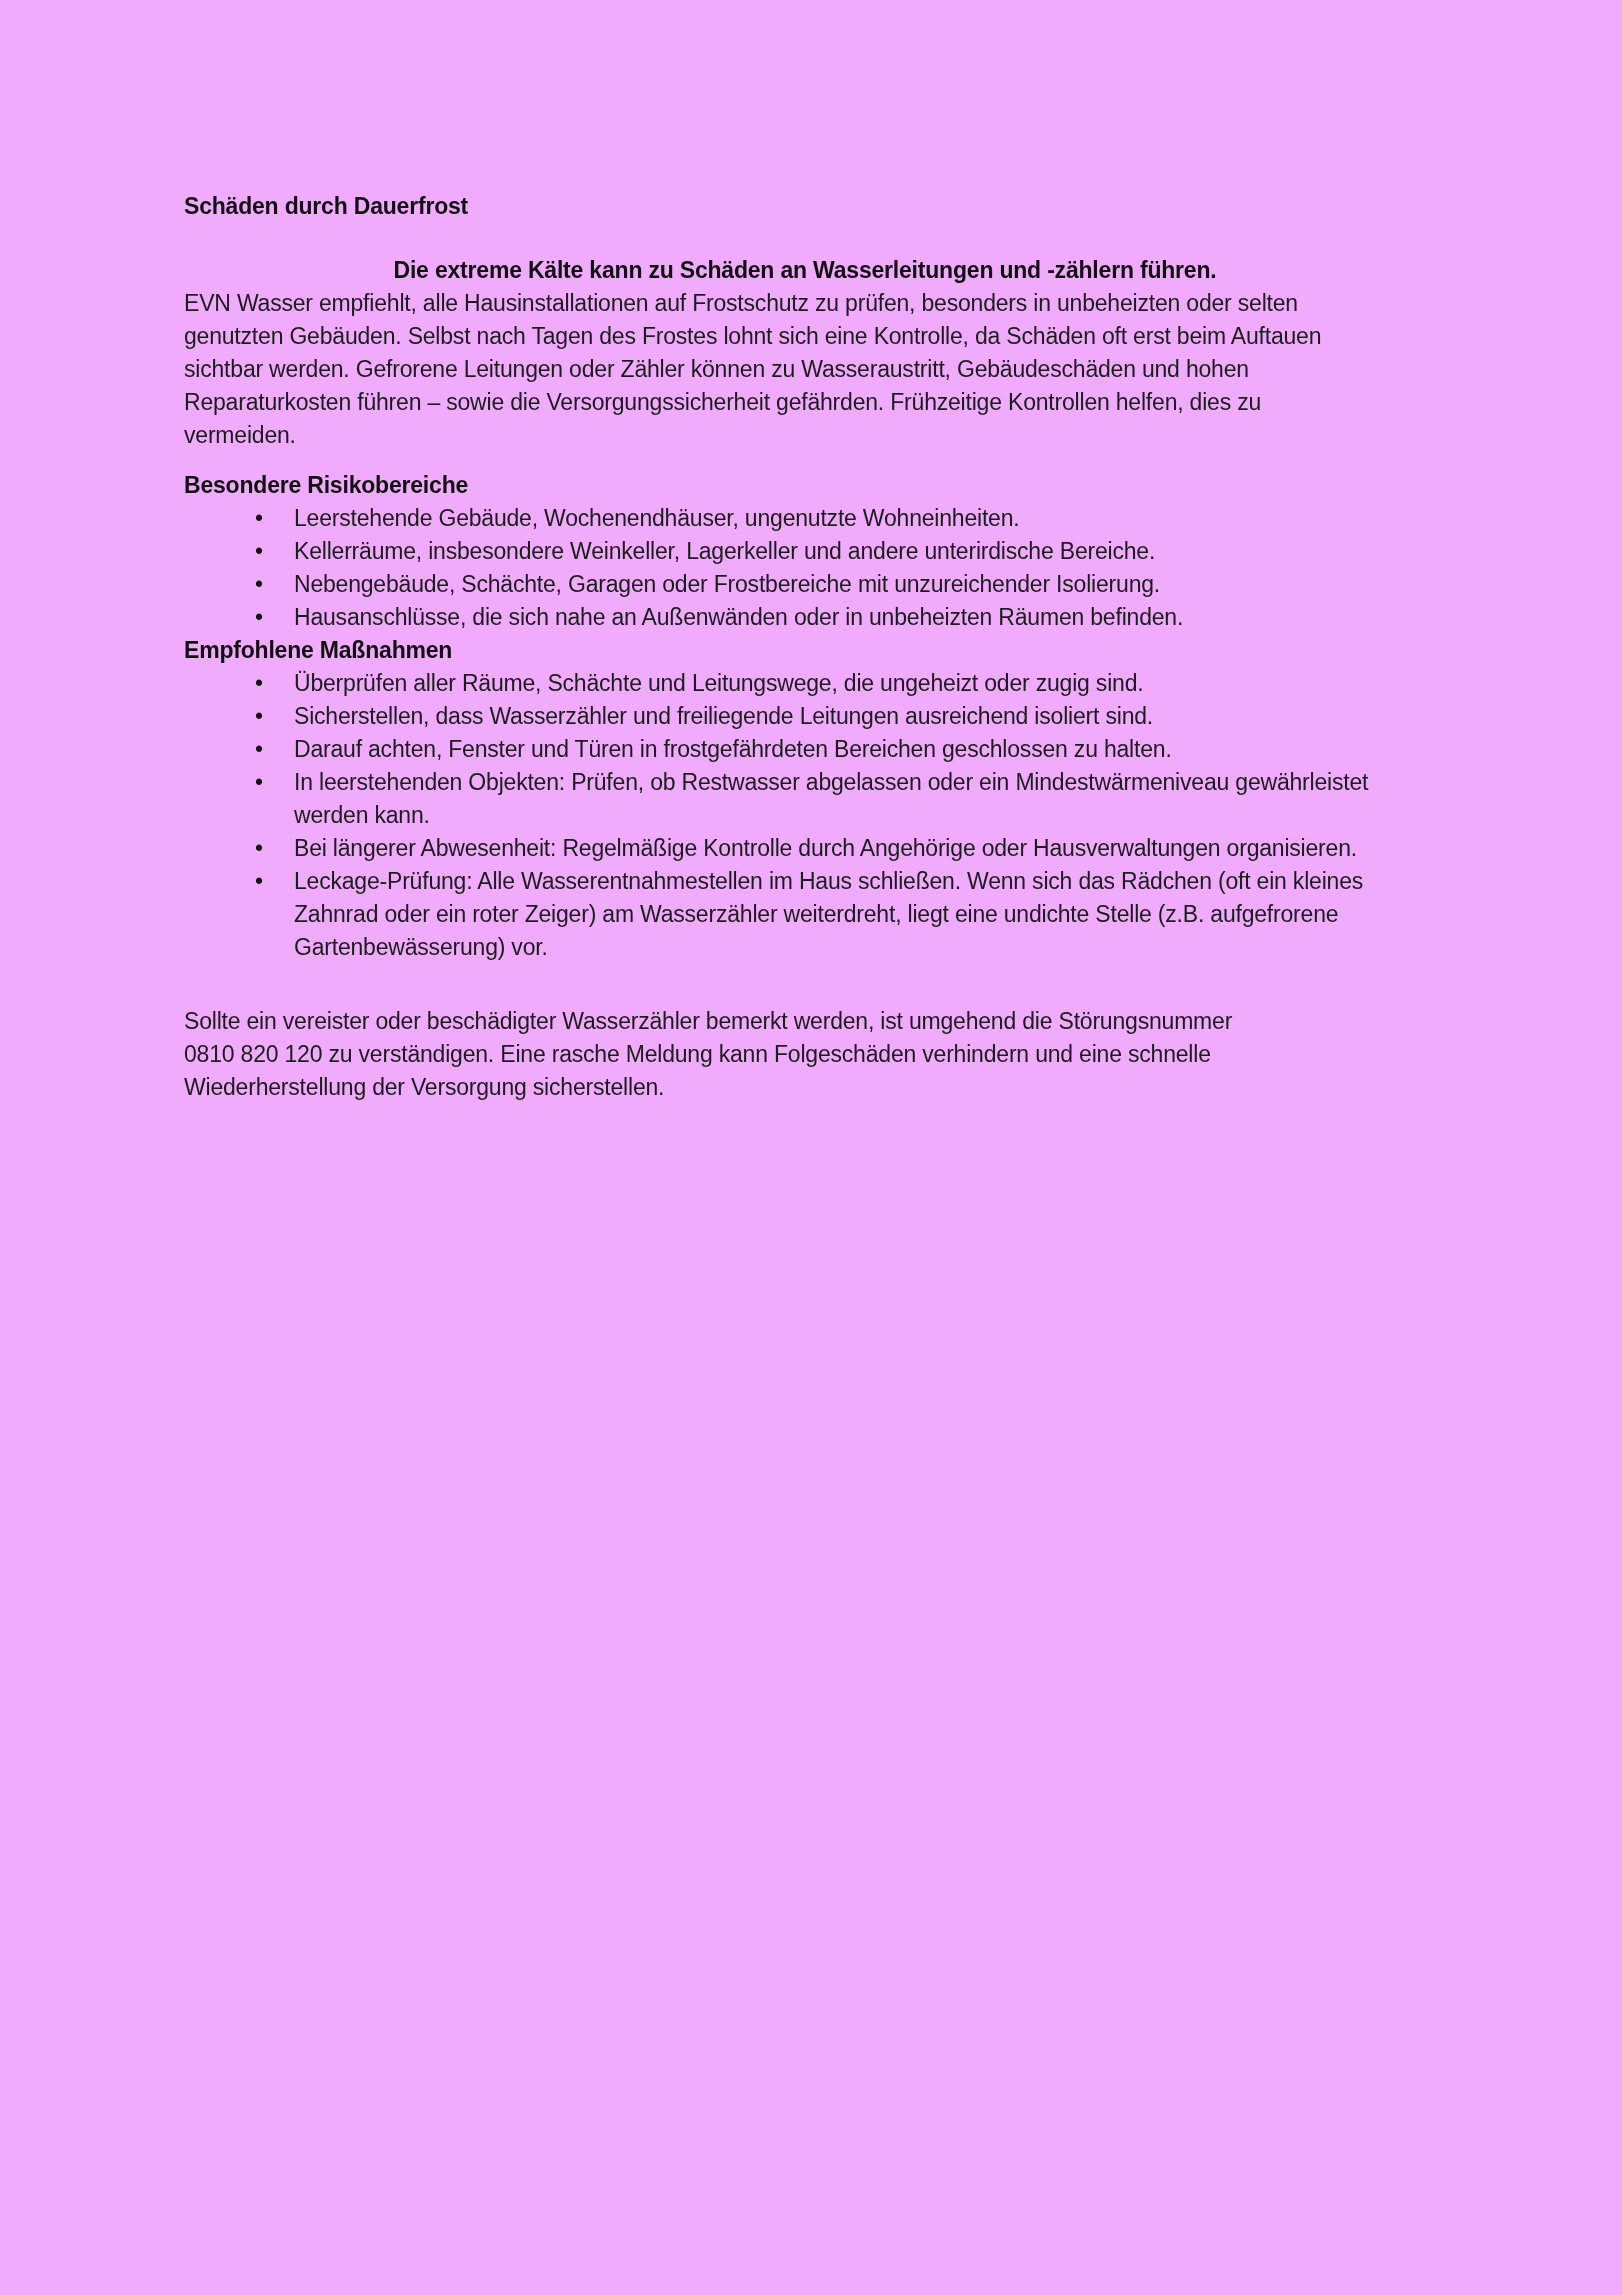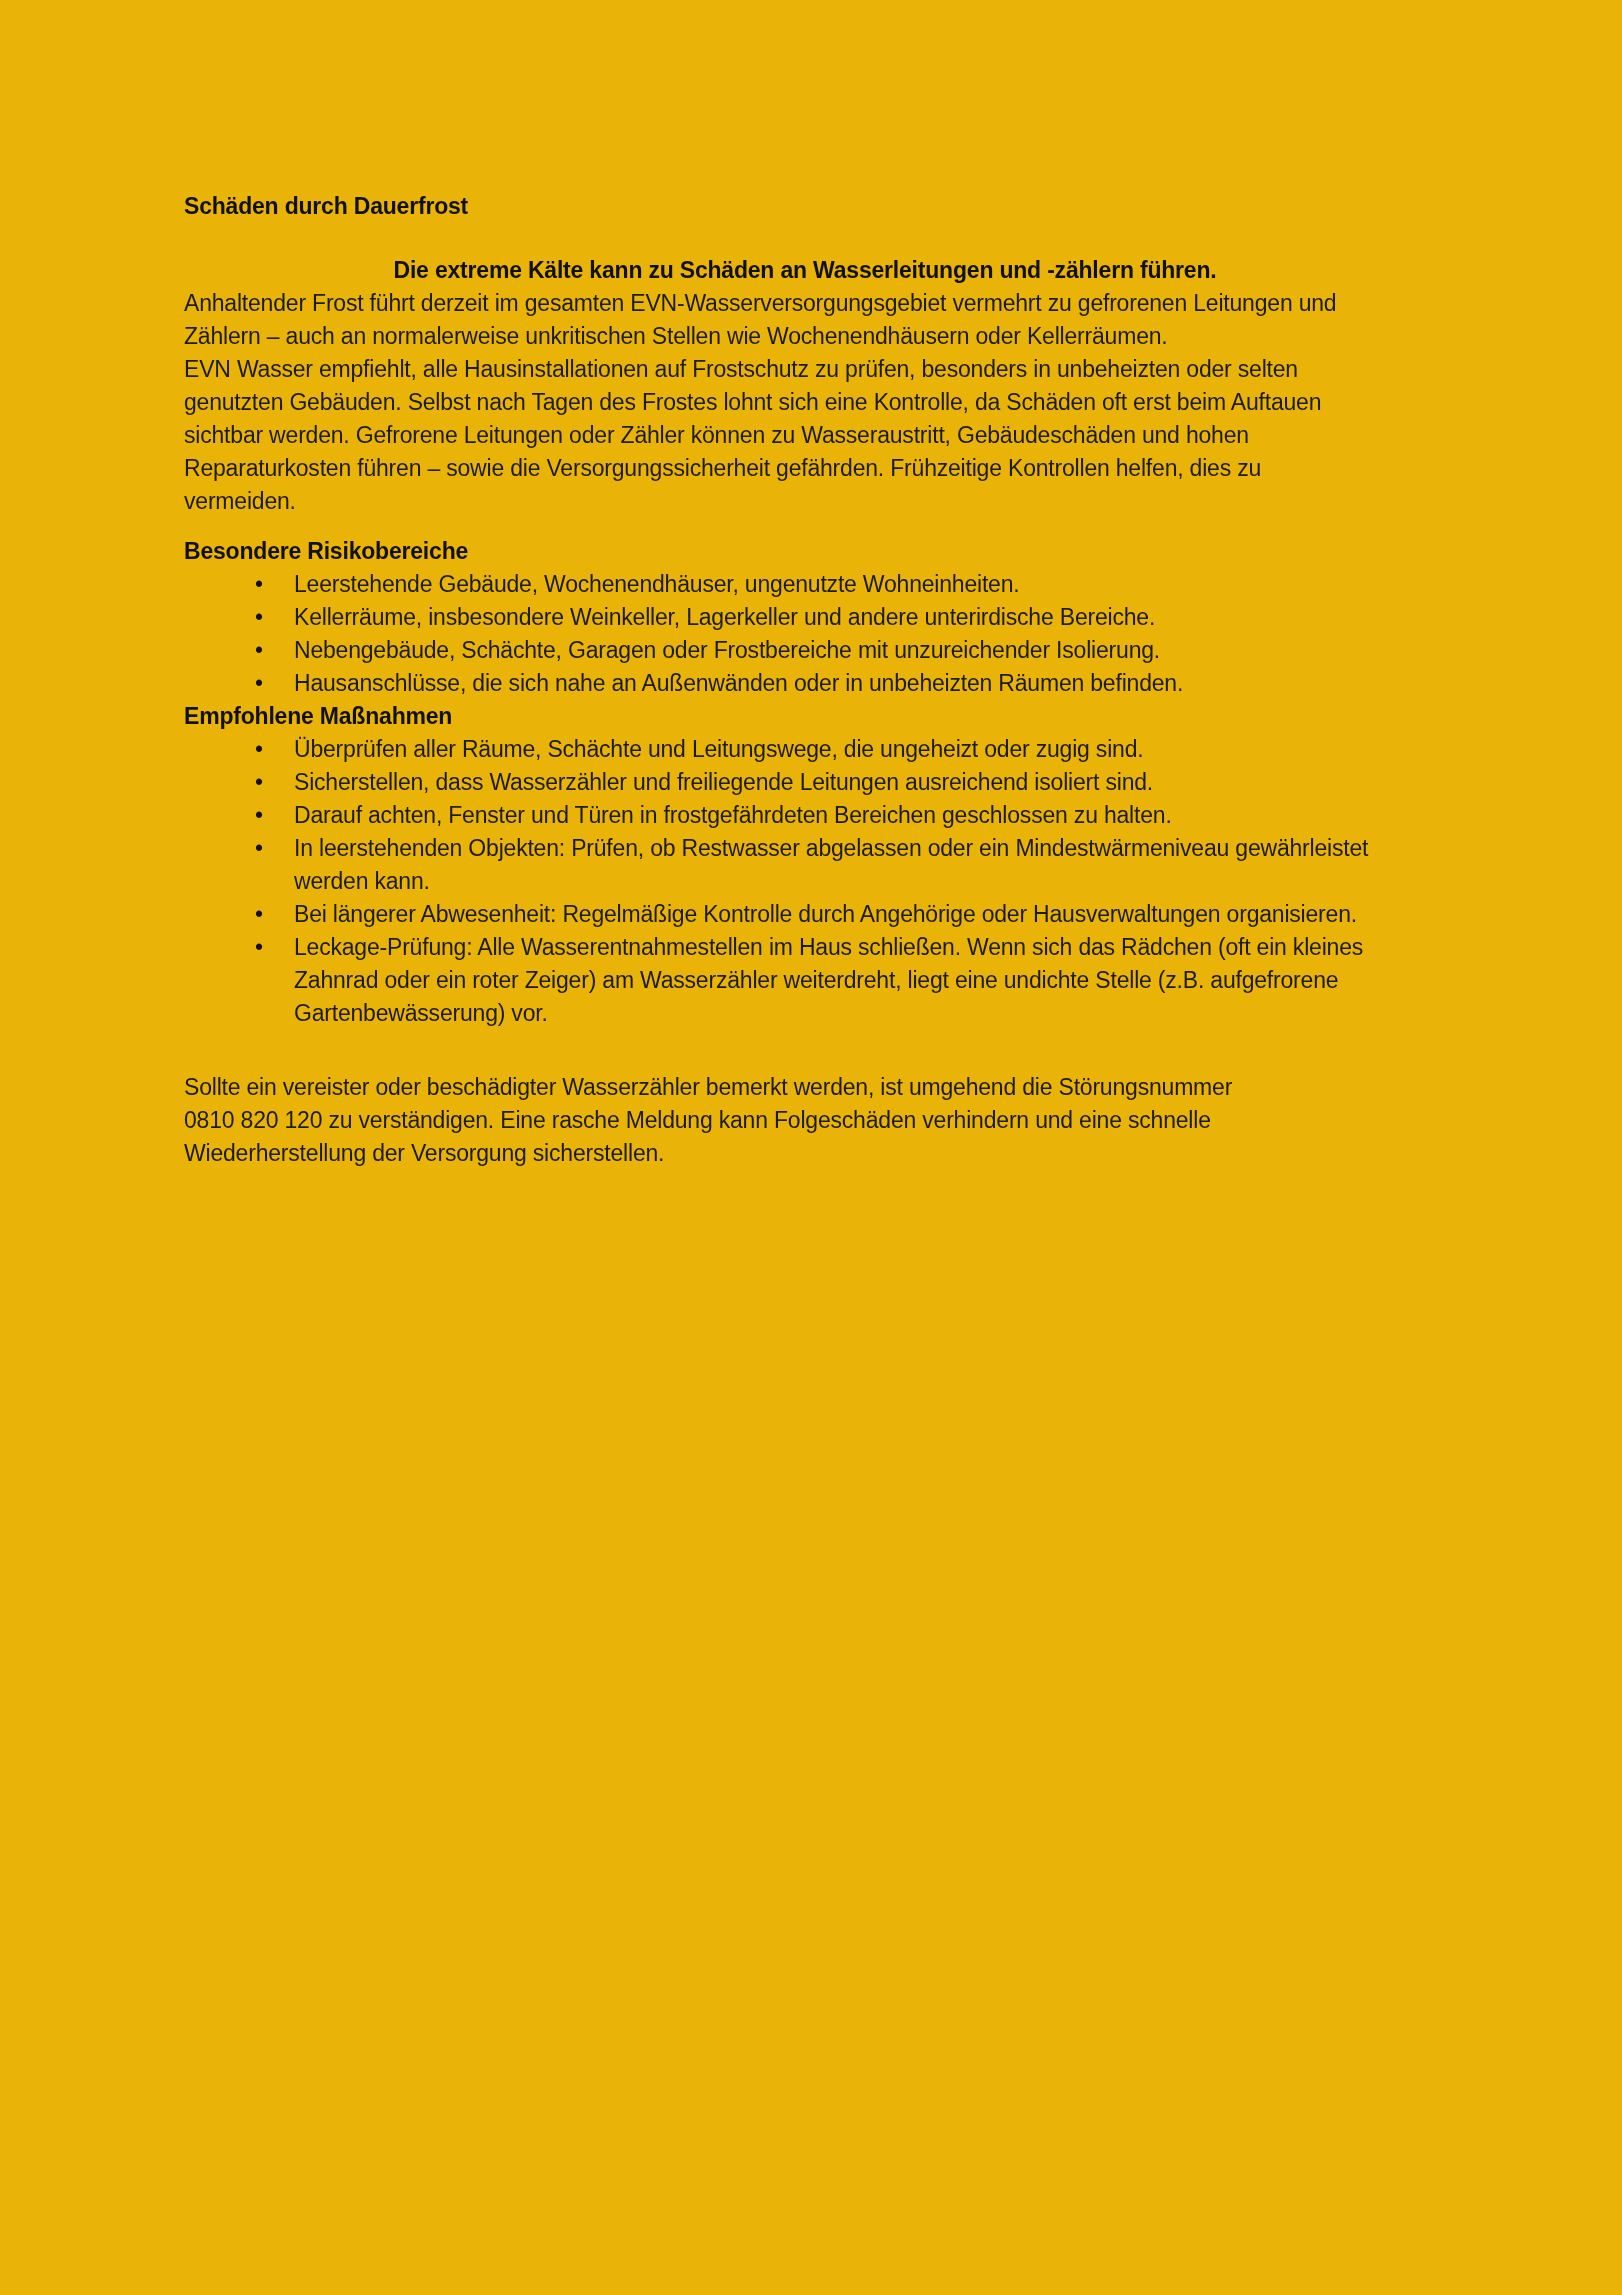--- a/index.html
+++ b/index.html
@@ -1,20 +1,20 @@
 <!DOCTYPE html>
 <html style="font-size:10.5px"><head>
 <meta charset="utf-8">
 <style>
   html, body { margin: 0; padding: 0; background: #ffffff; }
   .page {
     position: relative;
     width: 1622px;
     height: 2295px;
-    background: #eab308;
+    background: #f0abfc;
     box-sizing: border-box;
     padding: 190px 196px 0 184px;
     font-family: "Liberation Sans", "DejaVu Sans", sans-serif;
     font-size: 23px;
     line-height: 33px;
     letter-spacing: -0.2px;
     color: #1c1c1c;
     overflow: hidden;
   }
   .doc-title {
@@ -70,22 +70,20 @@
 </style>
 </head>
 <body>
 
 <div class="page">
 
   <h1 class="doc-title">Schäden durch Dauerfrost</h1>
 
   <p class="lead">Die extreme Kälte kann zu Schäden an Wasserleitungen und -zählern führen.</p>
 
-  <p class="body-par">Anhaltender Frost führt derzeit im gesamten EVN-Wasserversorgungsgebiet vermehrt zu gefrorenen Leitungen und
-Zählern – auch an normalerweise unkritischen Stellen wie Wochenendhäusern oder Kellerräumen.</p>
 
   <p class="body-par">EVN Wasser empfiehlt, alle Hausinstallationen auf Frostschutz zu prüfen, besonders in unbeheizten oder selten
 genutzten Gebäuden. Selbst nach Tagen des Frostes lohnt sich eine Kontrolle, da Schäden oft erst beim Auftauen
 sichtbar werden. Gefrorene Leitungen oder Zähler können zu Wasseraustritt, Gebäudeschäden und hohen
 Reparaturkosten führen – sowie die Versorgungssicherheit gefährden. Frühzeitige Kontrollen helfen, dies zu
 vermeiden.</p>
 
   <h2 class="sub-heading first">Besondere Risikobereiche</h2>
 
   <ul class="doc-list">

